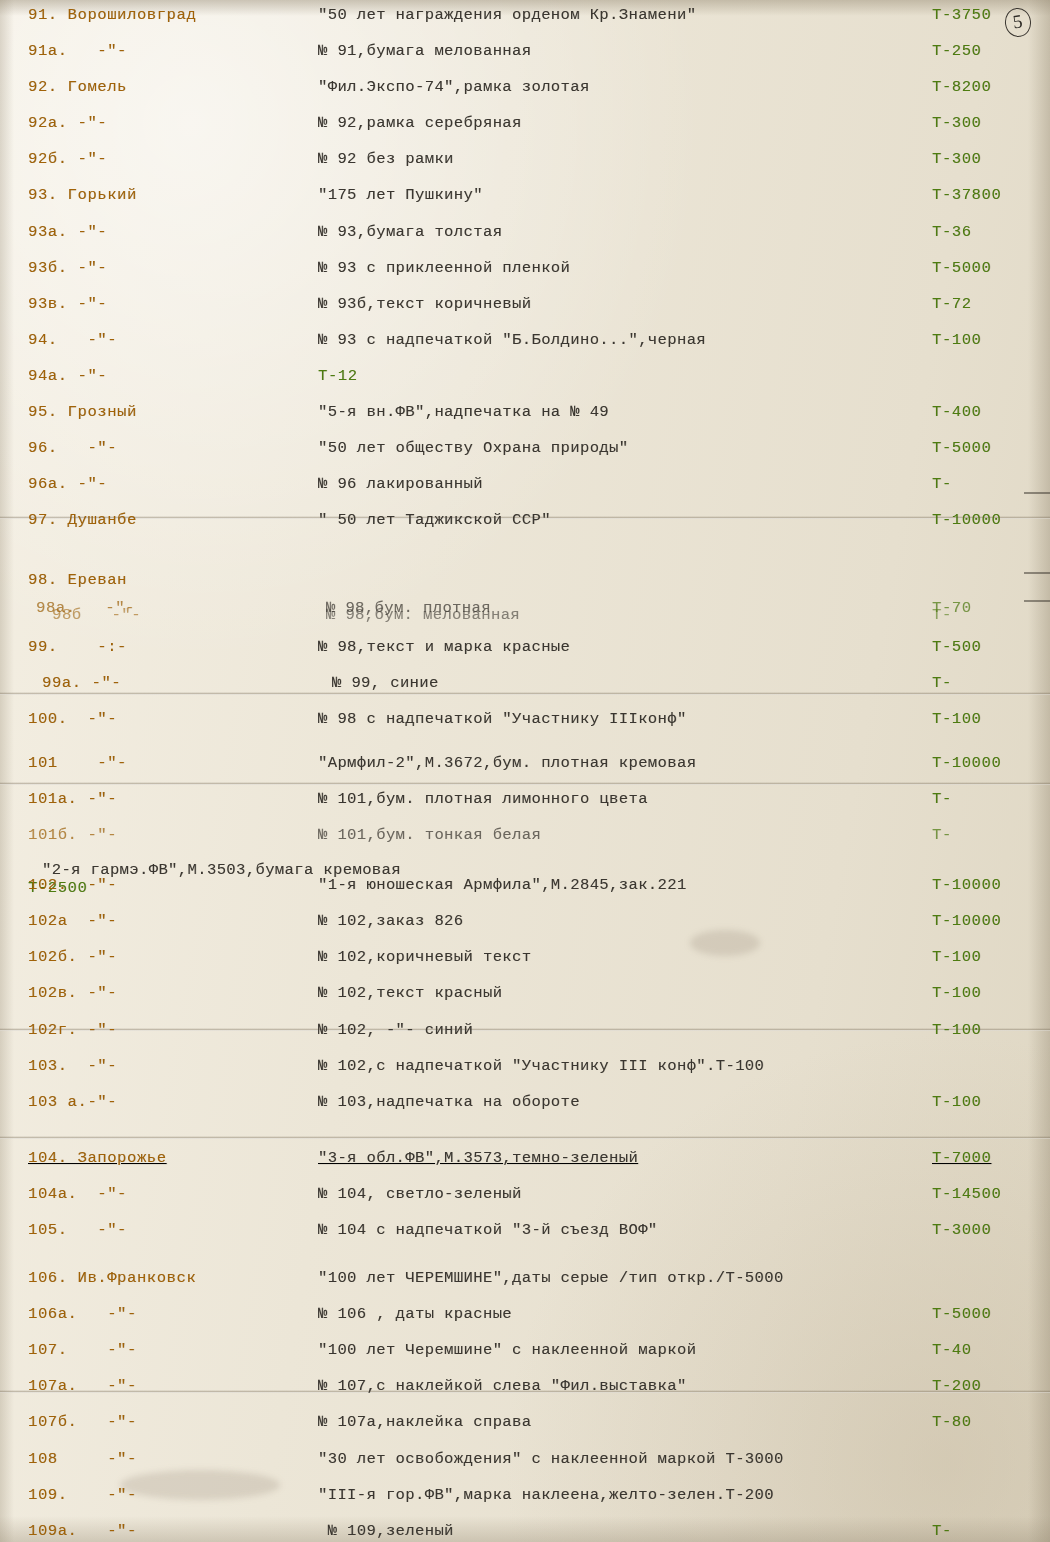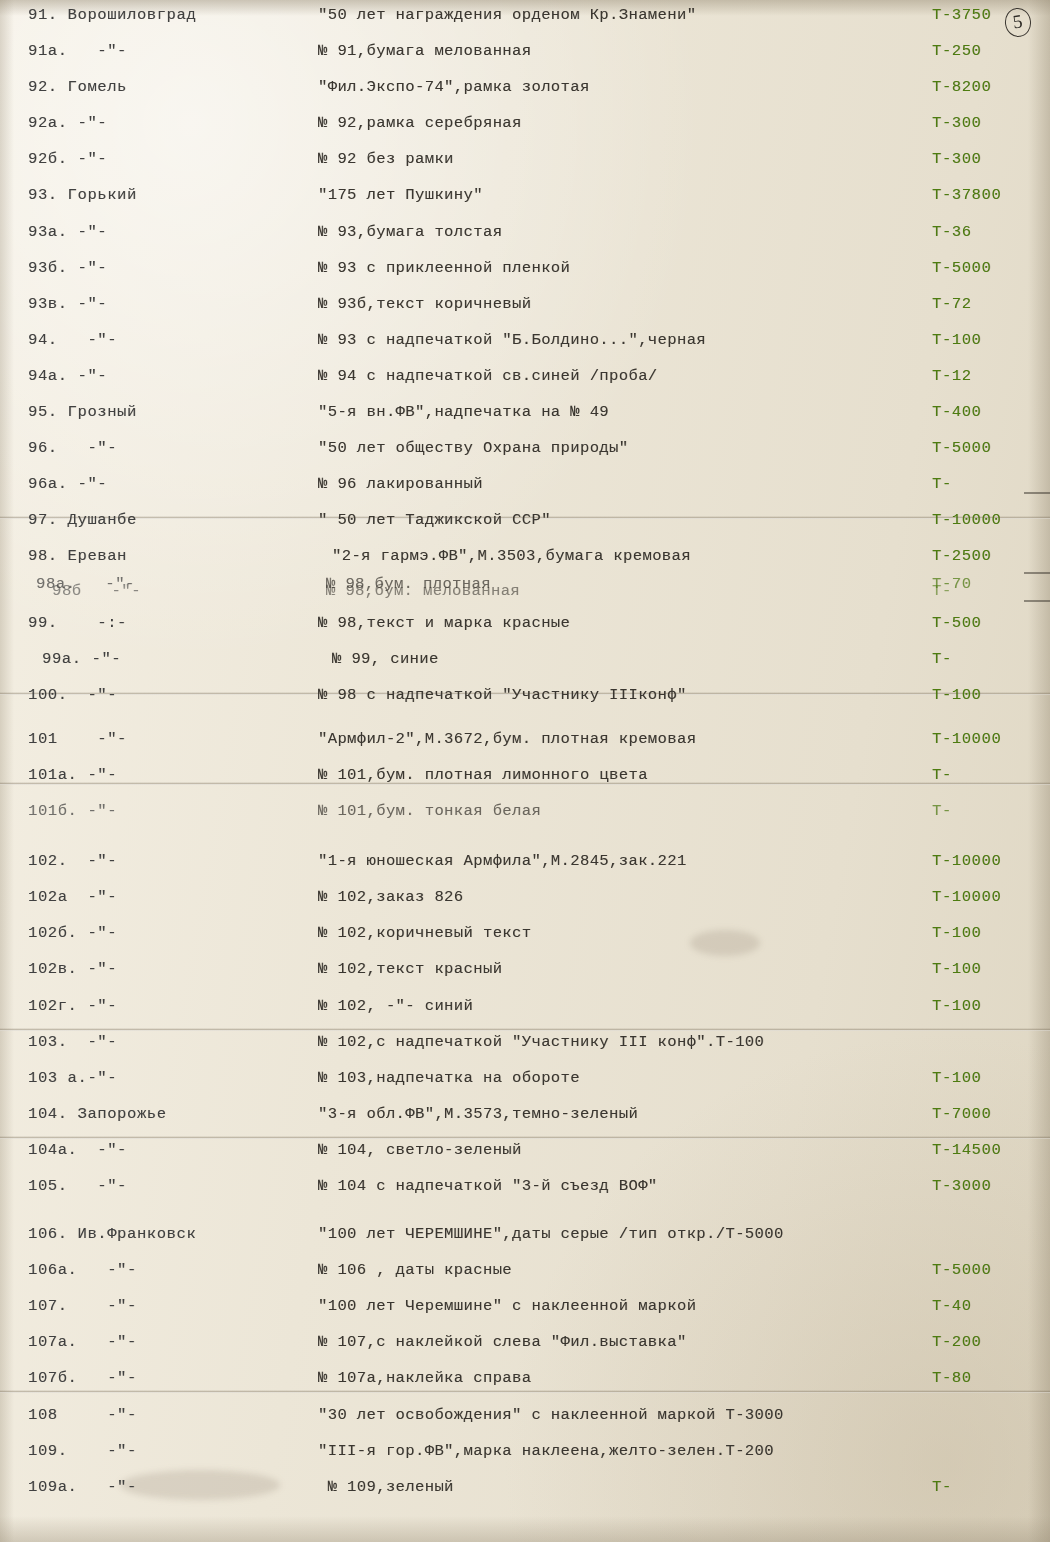--- a/index.html
+++ b/index.html
@@ -69,21 +69,21 @@
     align-items: baseline;
     height: 36.1px;
     padding-left: 28px;
     box-sizing: border-box;
   }
   .col-id {
     width: 290px;
     flex: 0 0 290px;
     font-size: 15.5px;
     letter-spacing: 0.6px;
-    color: #404040;
+    color: #a16207;
     white-space: pre;
   }
   .col-desc {
     flex: 1 1 auto;
     font-size: 15.5px;
     letter-spacing: 0.4px;
     color: #3a3630;
     white-space: pre;
   }
   .col-qty {
@@ -230,21 +230,20 @@
       <span class="col-desc">№ 93б,текст коричневый</span>
       <span class="col-qty">Т-72</span>
     </div>
     <div class="row">
       <span class="col-id">94.   -"-</span>
       <span class="col-desc">№ 93 с надпечаткой "Б.Болдино...",черная</span>
       <span class="col-qty">Т-100</span>
     </div>
     <div class="row">
       <span class="col-id">94а. -"-</span>
-      <span class="col-desc">№ 94 с надпечаткой св.синей /проба/</span>
       <span class="col-qty">Т-12</span>
     </div>
     <div class="row">
       <span class="col-id">95. Грозный</span>
       <span class="col-desc">"5-я вн.ФВ",надпечатка на № 49</span>
       <span class="col-qty">Т-400</span>
     </div>
     <div class="row">
       <span class="col-id">96.   -"-</span>
       <span class="col-desc">"50 лет обществу Охрана природы"</span>
@@ -254,21 +253,21 @@
       <span class="col-id">96а. -"-</span>
       <span class="col-desc">№ 96 лакированный</span>
       <span class="col-qty">Т-</span>
     </div>
     <div class="row">
       <span class="col-id">97. Душанбе</span>
       <span class="col-desc">" 50 лет Таджикской ССР"</span>
       <span class="col-qty">Т-10000</span>
     </div>
 
-    <div class="row" style="margin-top:0; ">
+    <div class="row" style="margin-top:24px; flex-direction:column;">
       <span class="col-id">98. Ереван</span>
       <span class="col-desc" style="padding-left:14px;">"2-я гармэ.ФВ",М.3503,бумага кремовая</span>
       <span class="col-qty">Т-2500</span>
     </div>
 
     <div class="overlap-block">
       <div class="row shift-up faint" style="padding-left:36px;">
         <span class="col-id">98а.   -"-</span>
         <span class="col-desc">№ 98,бум. плотная</span>
         <span class="col-qty">Т-70</span>
@@ -341,21 +340,21 @@
       <span class="col-id">103.  -"-</span>
       <span class="col-desc">№ 102,с надпечаткой "Участнику III конф".Т-100</span>
       <span class="col-qty"></span>
     </div>
     <div class="row">
       <span class="col-id">103 а.-"-</span>
       <span class="col-desc">№ 103,надпечатка на обороте</span>
       <span class="col-qty">Т-100</span>
     </div>
 
-    <div class="row" style="margin-top:0;">
+    <div class="row" style="margin-top:20px;text-decoration:underline;">
       <span class="col-id">104. Запорожье</span>
       <span class="col-desc">"3-я обл.ФВ",М.3573,темно-зеленый</span>
       <span class="col-qty">Т-7000</span>
     </div>
     <div class="row">
       <span class="col-id">104а.  -"-</span>
       <span class="col-desc">№ 104, светло-зеленый</span>
       <span class="col-qty">Т-14500</span>
     </div>
     <div class="row">

